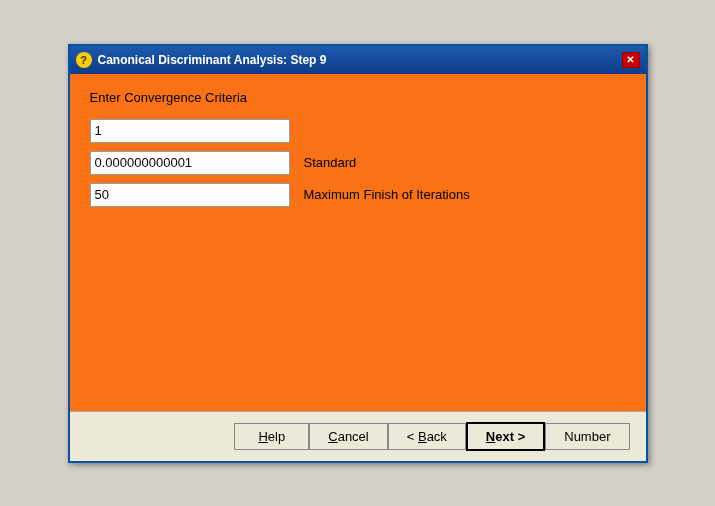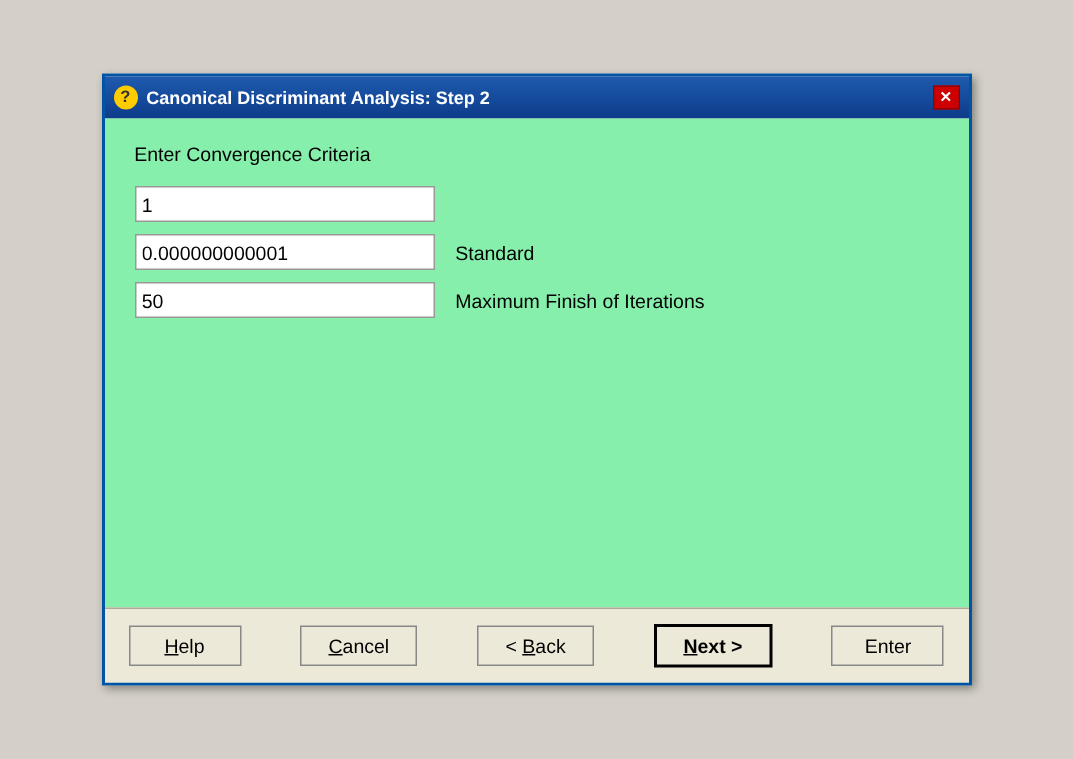--- a/index.html
+++ b/index.html
@@ -69,22 +69,22 @@
       height: 16px;
       display: flex;
       align-items: center;
       justify-content: center;
       font-size: 10px;
       cursor: pointer;
       font-weight: bold;
     }
 
     .content {
-      padding: 16px 20px 13px 20px;
-      background: #86efac;
+      padding: 16px 20px 24px 20px;
+      background: #f97316;
     }
 
     .section-title {
       font-size: 13px;
       margin-bottom: 14px;
       color: #000;
     }
 
     .form-area {
       display: flex;
@@ -112,21 +112,21 @@
     .form-label {
       font-size: 13px;
       color: #000;
     }
 
     .button-bar {
       border-top: 1px solid #b0a898;
       padding: 10px 16px;
       display: flex;
       align-items: center;
-      justify-content: space-between;
+      justify-content: flex-end;
       background: #ece9d8;
     }
 
     .btn {
       background: #ece9d8;
       border: 1px solid #888;
       padding: 5px 18px;
       font-size: 13px;
       font-family: inherit;
       cursor: pointer;
@@ -143,21 +143,21 @@
       text-decoration: underline;
     }
   </style>
 </head>
 <body>
 
 <div class="window">
   <div class="title-bar">
     <div class="title-bar-left">
       <div class="title-icon">?</div>
-      <span class="title-text">Canonical Discriminant Analysis: Step 2</span>
+      <span class="title-text">Canonical Discriminant Analysis: Step 9</span>
     </div>
     <div class="close-button">✕</div>
   </div>
 
   <div class="content">
     <div class="section-title">Enter Convergence Criteria</div>
 
     <div class="form-area">
       <div class="form-row">
         <input type="text" class="form-input" value="1" style="">
@@ -171,15 +171,15 @@
         <span class="form-label">Maximum Finish of Iterations</span>
       </div>
     </div>
   </div>
 
   <div class="button-bar">
     <button class="btn"><span class="underline">H</span>elp</button>
     <button class="btn"><span class="underline">C</span>ancel</button>
     <button class="btn">&lt; <span class="underline">B</span>ack</button>
     <button class="btn btn-next"><span class="underline">N</span>ext &gt;</button>
-    <button class="btn">Enter</button>
+    <button class="btn">Number</button>
   </div>
 </div>
 
 </body></html>

